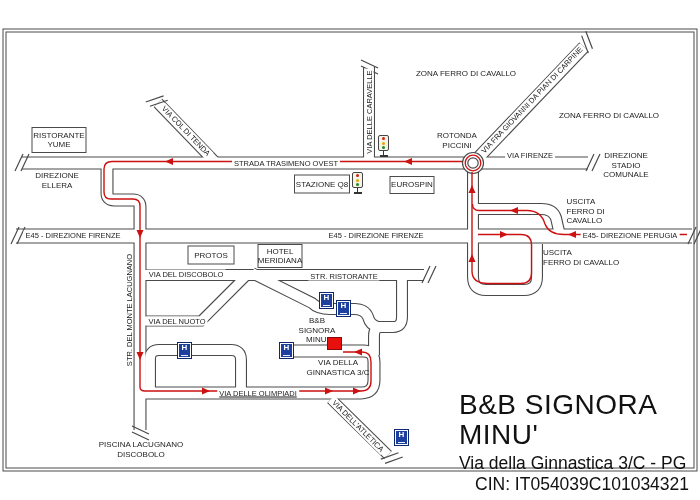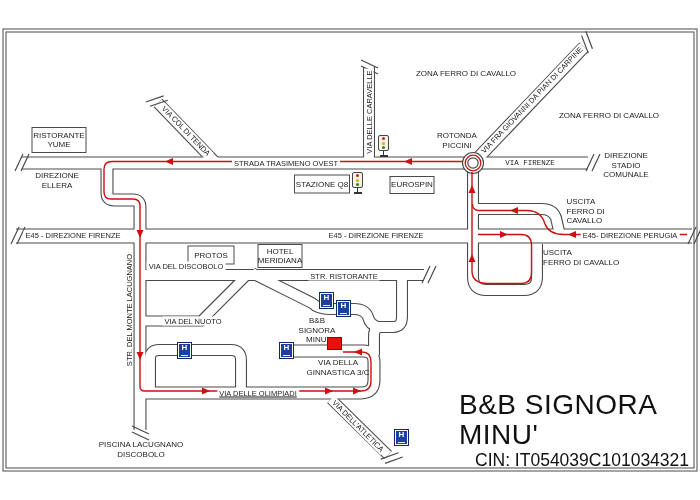--- a/index.html
+++ b/index.html
@@ -158,27 +158,27 @@
 
   <div class="box" style="left:59px;top:140px;width:53px;height:24px;">RISTORANTE
 YUME</div>
   <div class="box" style="left:322px;top:184px;width:54px;height:17px;">STAZIONE Q8</div>
   <div class="box" style="left:412px;top:185px;width:43px;height:16px;">EUROSPIN</div>
   <div class="box" style="left:211px;top:255px;width:45px;height:17px;">PROTOS</div>
   <div class="box" style="left:280px;top:256px;width:43px;height:22px;">HOTEL
 MERIDIANA</div>
 
   <div class="lbl roadlbl" style="left:286px;top:163px;">STRADA TRASIMENO OVEST</div>
-  <div class="lbl roadlbl" style="left:530px;top:163px;font-family:Liberation Mono, monospace;">VIA FIRENZE</div>
+  <div class="lbl roadlbl" style="left:530px;top:155px;">VIA FIRENZE</div>
   <div class="lbl roadlbl" style="left:73px;top:235px;">E45 - DIREZIONE FIRENZE</div>
   <div class="lbl roadlbl" style="left:376px;top:235px;">E45 - DIREZIONE FIRENZE</div>
   <div class="lbl roadlbl" style="left:630px;top:235px;">E45- DIREZIONE PERUGIA</div>
-  <div class="lbl roadlbl" style="left:186px;top:266px;">VIA DEL DISCOBOLO</div>
+  <div class="lbl roadlbl" style="left:186px;top:274px;">VIA DEL DISCOBOLO</div>
   <div class="lbl roadlbl" style="left:344px;top:276px;">STR. RISTORANTE</div>
-  <div class="lbl roadlbl" style="left:177px;top:321px;margin-left:16px;">VIA DEL NUOTO</div>
+  <div class="lbl roadlbl" style="left:177px;top:321px;">VIA DEL NUOTO</div>
   <div class="lbl roadlbl" style="left:258px;top:393px;text-decoration:underline;">VIA DELLE OLIMPIADI</div>
   <div class="lbl roadlbl rot" style="left:369px;top:112px;--r:-90deg;">VIA DELLE CARAVELLE</div>
   <div class="lbl roadlbl rot nobg" style="left:129px;top:310px;--r:-90deg;">STR. DEL MONTE LACUGNANO</div>
   <div class="lbl roadlbl rot" style="left:186px;top:131px;--r:46deg;">VIA COL DI TENDA</div>
   <div class="lbl roadlbl rot" style="left:532px;top:100px;--r:-46.5deg;">VIA FRA GIOVANNI DA PIAN DI CARPINE</div>
   <div class="lbl roadlbl rot" style="left:358px;top:426px;--r:45deg;">VIA DELL'ATLETICA</div>
 
   <div class="lbl" style="left:466px;top:74px;white-space:nowrap;">ZONA FERRO DI CAVALLO</div>
   <div class="lbl" style="left:609px;top:116px;white-space:nowrap;">ZONA FERRO DI CAVALLO</div>
   <div class="lbl" style="left:457px;top:140px;">ROTONDA
@@ -237,16 +237,17 @@
   </div>
   <div class="hotel" style="left:394px;top:429px;">
     <span class="h">H</span>
       <div class="strip"></div>
   </div>
 
   <div class="dest" style="left:327px;top:337px;"></div>
 
   <div class="info">
     <div class="t1">B&amp;B SIGNORA MINU'</div>
+    <div class="t2">Via della Ginnastica 3/C - PG</div>
     <div class="t3">CIN: IT054039C101034321</div>
   </div>
 
 </div>
 
 </body></html>

